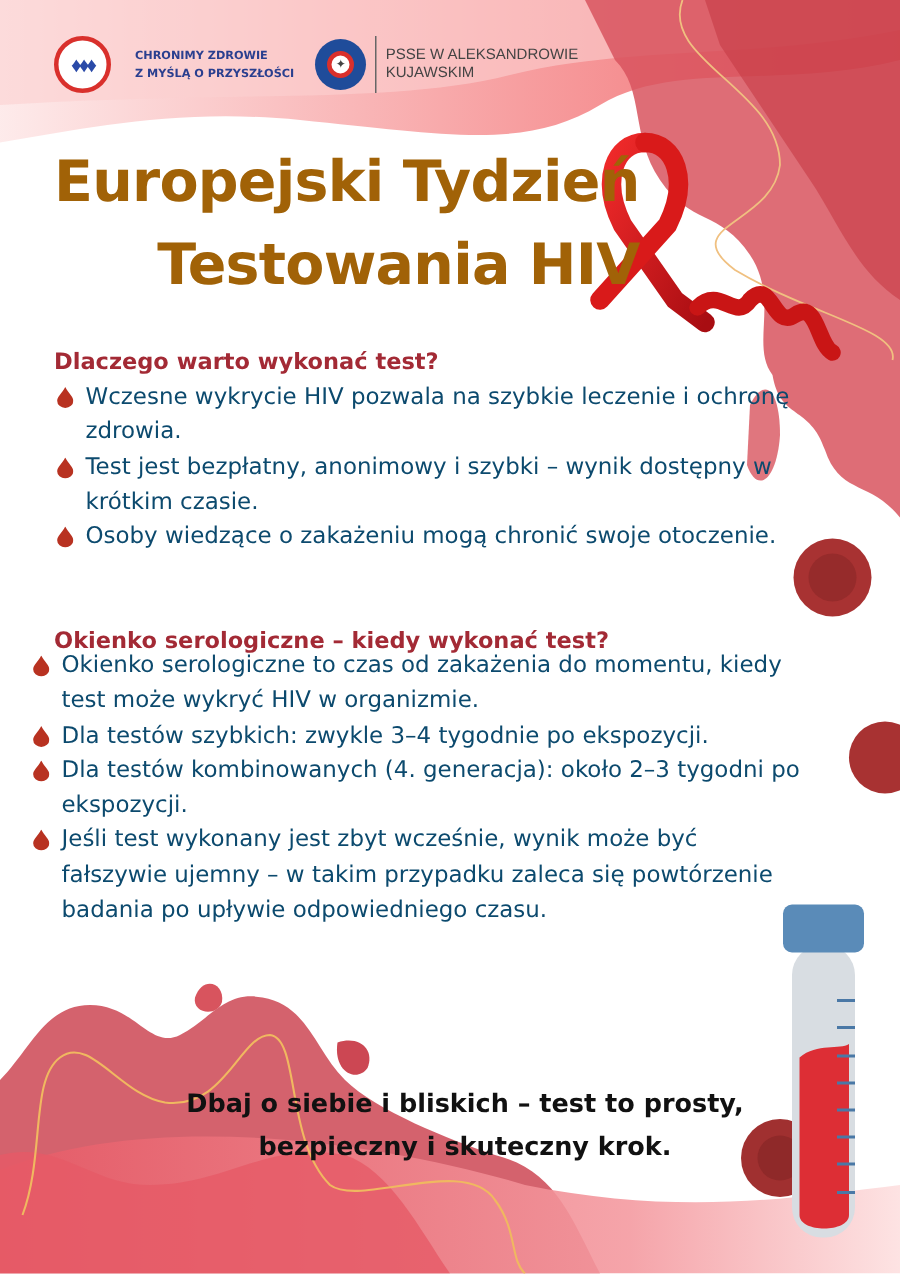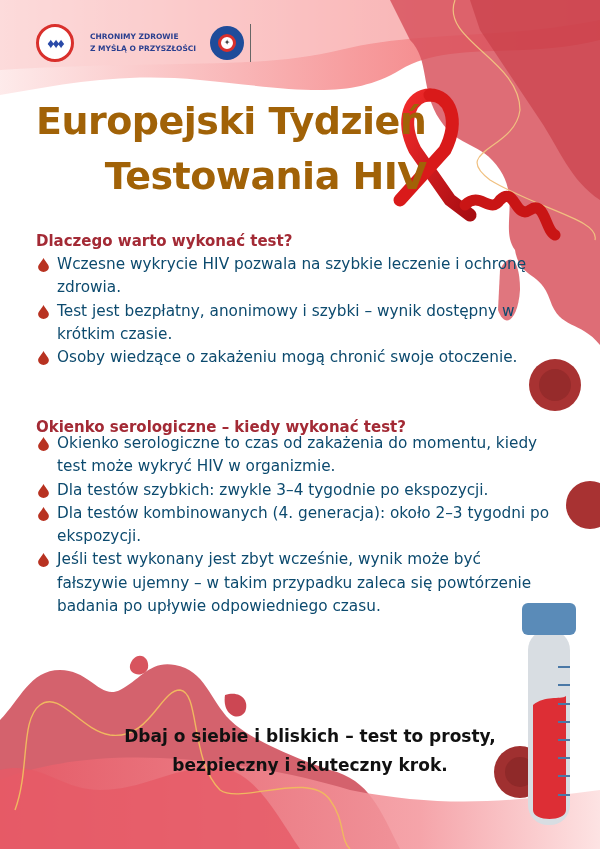--- a/index.html
+++ b/index.html
@@ -16,21 +16,21 @@
   .vsep { width:1px; height:38px; background:#666; margin-left:6px; }
   .psse { margin-left:6px; font-size:10px; color:#444; line-height:12px; }
   .title { top:94px; left:36px; font-family:"DejaVu Sans", sans-serif; font-weight:bold; font-size:38px; line-height:55px; color:#a16207; letter-spacing:-0.5px;text-align:right; }
   .h2 { font-family:"DejaVu Sans", sans-serif; font-weight:bold; font-size:15px; color:#a32a35;text-align:center; }
   .sec1-h { top:232px; left:36px; }
   .sec2-h { top:418px; left:36px; }
   ul.bl { list-style:none; margin:0; padding:0; }
   ul.bl li { position:relative; padding-left:21px; font-family:"DejaVu Sans", sans-serif; font-size:15.3px; line-height:23.3px; color:#0c4a6e; }
   ul.bl li .drop { position:absolute; left:2px; top:5px; width:11px; height:14px; }
   .sec1 { top:253px; left:36px; width:520px; }
-  .sec2 { top:432px; left:36px; width:520px; }
+  .sec2 { top:432px; left:20px; width:520px; }
   .closing { top:722px; left:0; width:620px; text-align:center; font-family:"DejaVu Sans", sans-serif; font-weight:bold; font-size:17px; line-height:29px; color:#111; }
 </style>
 </head>
 <body>
 
 <svg class="bg" width="600" height="849" viewBox="0 0 600 849">
   <defs>
     <linearGradient id="topg" x1="0" y1="0" x2="1" y2="0">
       <stop offset="0" stop-color="#fde4e4"></stop>
         <stop offset="0.6" stop-color="#f47a7c"></stop>
@@ -100,20 +100,24 @@
       <span class="ppl">♦♦♦</span>
     </div>
   <div class="logo-text1">
     <div>CHRONIMY ZDROWIE</div>
     <div>Z MYŚLĄ O PRZYSZŁOŚCI</div>
   </div>
   <div class="gis-circle">
       <div class="gis-inner">✦</div>
     </div>
   <div class="vsep"></div>
+  <div class="psse">
+    <div>PSSE W ALEKSANDROWIE</div>
+    <div>KUJAWSKIM</div>
+  </div>
 </div>
 
 <div class="layer title">
   <div>Europejski Tydzień</div>
   <div>Testowania HIV</div>
 </div>
 
 <div class="layer h2 sec1-h">Dlaczego warto wykonać test?</div>
 <div class="layer sec1">
   <ul class="bl">

